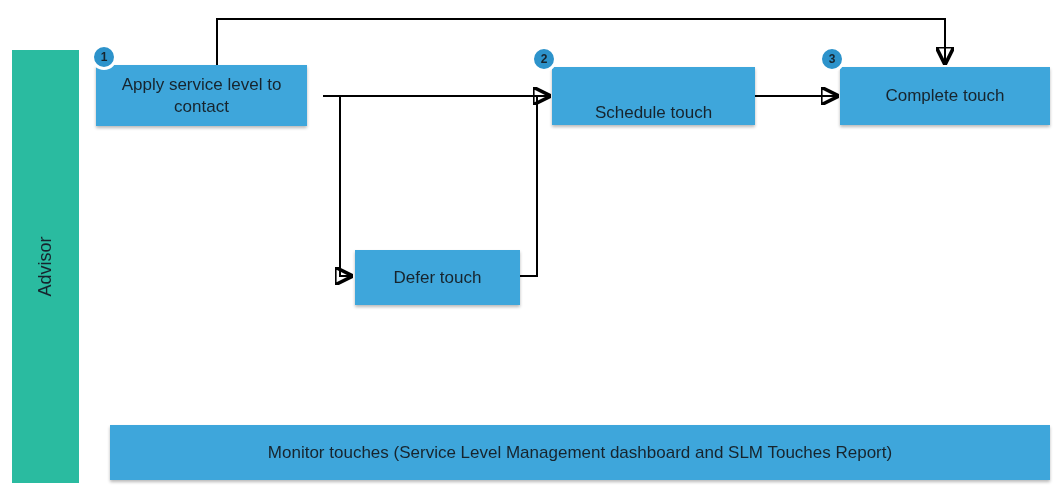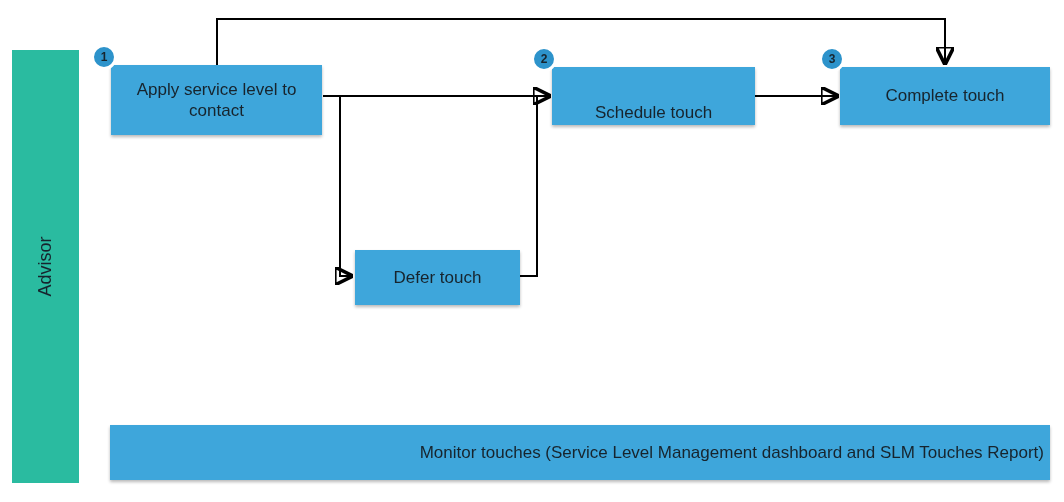--- a/index.html
+++ b/index.html
@@ -52,25 +52,25 @@
     display: flex;
     align-items: center;
     justify-content: center;
     text-align: center;
     font-size: 17px;
     line-height: 1.25;
     padding: 2px 6px;
     box-shadow: 0 2px 3px rgba(0,0,0,0.28);
     color: var(--text-dark);
   }
-  .node-apply    { left: 111px; top: 65px;  width: 211px; height: 70px; }
+  .node-apply    { left: 96px; top: 65px;  width: 211px; height: 61px; }
   .node-schedule { left: 552px; top: 67px;  width: 203px; height: 58px; align-items: flex-end; }
   .node-complete { left: 840px; top: 67px;  width: 210px; height: 58px; }
   .node-defer    { left: 355px; top: 250px; width: 165px; height: 55px; justify-content: center; }
-  .node-monitor  { left: 110px; top: 425px; width: 940px; height: 55px; justify-content: flex-end; }
+  .node-monitor  { left: 110px; top: 425px; width: 940px; height: 55px; }
   .badge {
     position: absolute;
     width: 26px; height: 26px;
     border-radius: 50%;
     background: var(--badge-blue);
     border: 3px solid var(--background);
     display: flex;
     align-items: center;
     justify-content: center;
     font-size: 12px;

